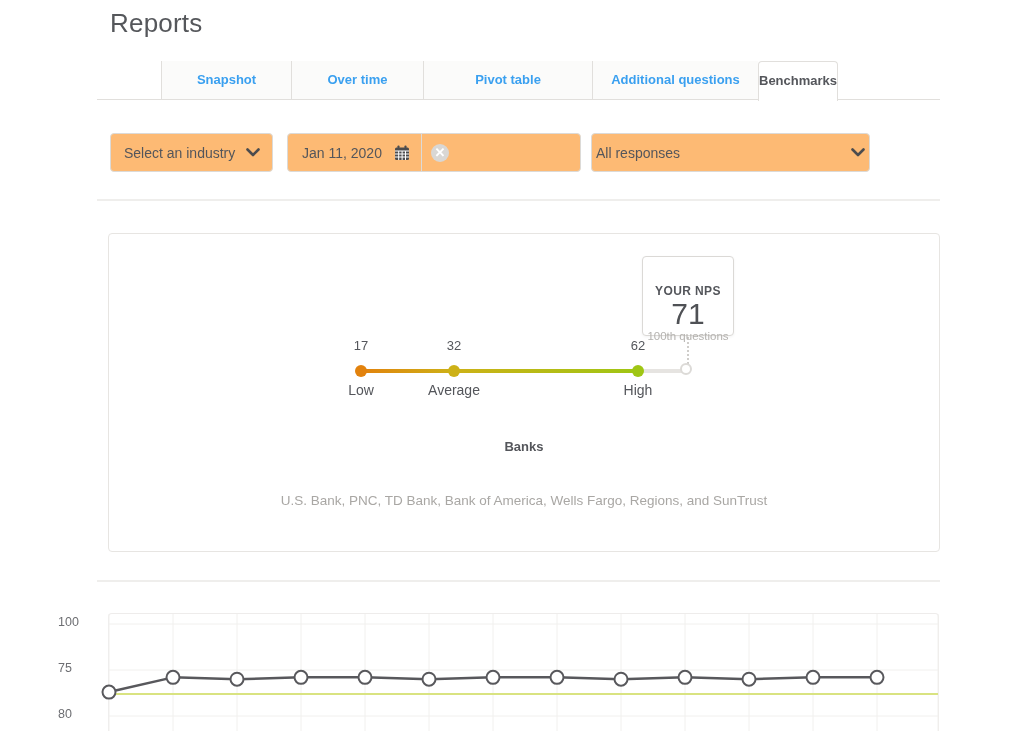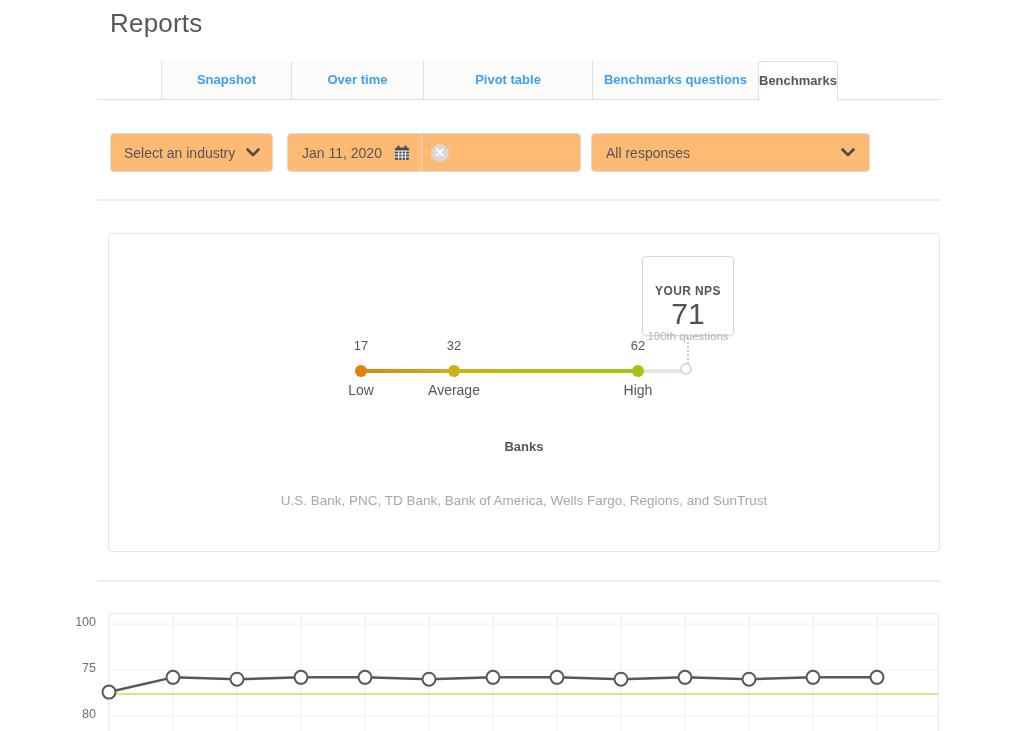--- a/index.html
+++ b/index.html
@@ -34,21 +34,21 @@
   .control { border:1px solid #dcdad7; border-radius:4px; background:#fdba74; height:39px; font-size:14px; color:#54565b; }
   #industry-select { left:110px; top:133px; width:163px; display:flex; align-items:center; padding:0 12px 0 13px; cursor:pointer; }
   #industry-select .chev, #responses-select .chev { margin-left:auto; }
   #date-range { left:287px; top:133px; width:294px; display:flex; }
   .date-cell { display:flex; align-items:center; padding:0 11px 0 14px; height:100%; cursor:pointer; }
   .date-cell .cal { margin-left:auto; }
   #date-start { width:133px; }
   #date-end { width:124px; border-left:1px solid #dcdad7; }
   #date-clear { width:37px; border-left:1px solid #dcdad7; display:flex; align-items:center; justify-content:center; cursor:pointer; }
   .clear-circle { width:18px; height:18px; border-radius:50%; background:#d9d7d4; color:#fff; font-size:13px; font-weight:700; line-height:18px; text-align:center; }
-  #responses-select { left:591px; top:133px; width:279px; display:flex; align-items:center; padding:0 14px; cursor:pointer; }
+  #responses-select { left:591px; top:133px; width:279px; display:flex; align-items:center; padding:0 4px; cursor:pointer; }
 
   .divider { left:97px; width:843px; height:2px; background:#efeeec; }
   #divider-top { top:199px; }
   #divider-bottom { top:580px; }
 
   
   #benchmark-card { left:108px; top:233px; width:832px; height:319px; border:1px solid #e7e5e2; border-radius:4px; background:#fff; }
 
   #nps-tooltip {
     position:absolute; left:533px; top:22px; width:92px; height:80px; background:#fff;
@@ -77,35 +77,35 @@
   #scale-label-low { left:207px; } #scale-label-avg { left:300px; } #scale-label-high { left:484px; }
 
   #industry-name { position:absolute; top:205px; left:0; width:100%; text-align:center; font-size:13px; font-weight:700; color:#54565b; }
   .industry-desc { position:absolute; left:0; width:100%; text-align:center; font-size:13.5px; color:#a9a7a4; }
   #industry-desc-1 { top:238px; } #industry-desc-2 { top:259px; }
 
   
   #chart-plot { left:108px; top:613px; width:831px; height:118px; border:1px solid #eeeceb; border-bottom:none; border-radius:4px 4px 0 0; background:#fff; }
   #chart-plot svg { overflow:visible; display:block; }
   #chart-ylabels { left:58px; top:613px; width:38px; height:118px; }
-  .ytick { position:absolute; right:0; width:38px; text-align:right; font-size:12.5px; color:#6d6e72; }
+  .ytick { position:absolute; right:0; width:38px; text-align:left; font-size:12.5px; color:#6d6e72; }
 
   .chev svg, .cal svg { display:block; }
 </style>
 </head>
 <body>
 
 <h1 class="abs" id="page-title">Reports</h1>
 
 <nav class="abs" id="tab-bar">
   <div class="spacer"></div>
 <div class="tab">Snapshot</div>
     <div class="tab">Over time</div>
     <div class="tab">Pivot table</div>
-    <div class="tab">Benchmarks questions</div>
+    <div class="tab">Additional questions</div>
     <div class="tab active">Benchmarks</div>
   </nav>
 
 <div class="abs control" id="industry-select">
   <span>Select an industry</span>
   <span class="chev">
     <svg width="14" height="9" viewBox="0 0 14 9">
         <polyline points="1.5,1.5 7,7 12.5,1.5" fill="none" stroke="#4c4c4e" stroke-width="2.6" stroke-linecap="round" stroke-linejoin="round"></polyline>
       </svg>
   </span>

